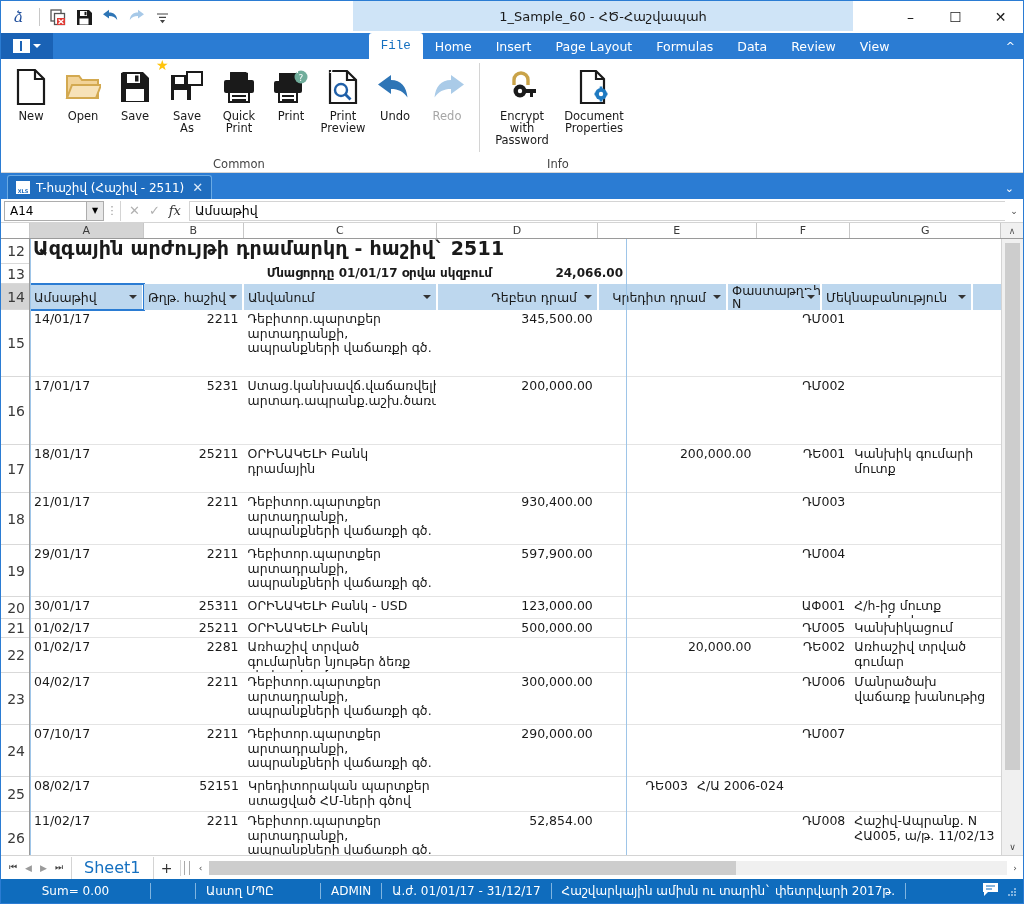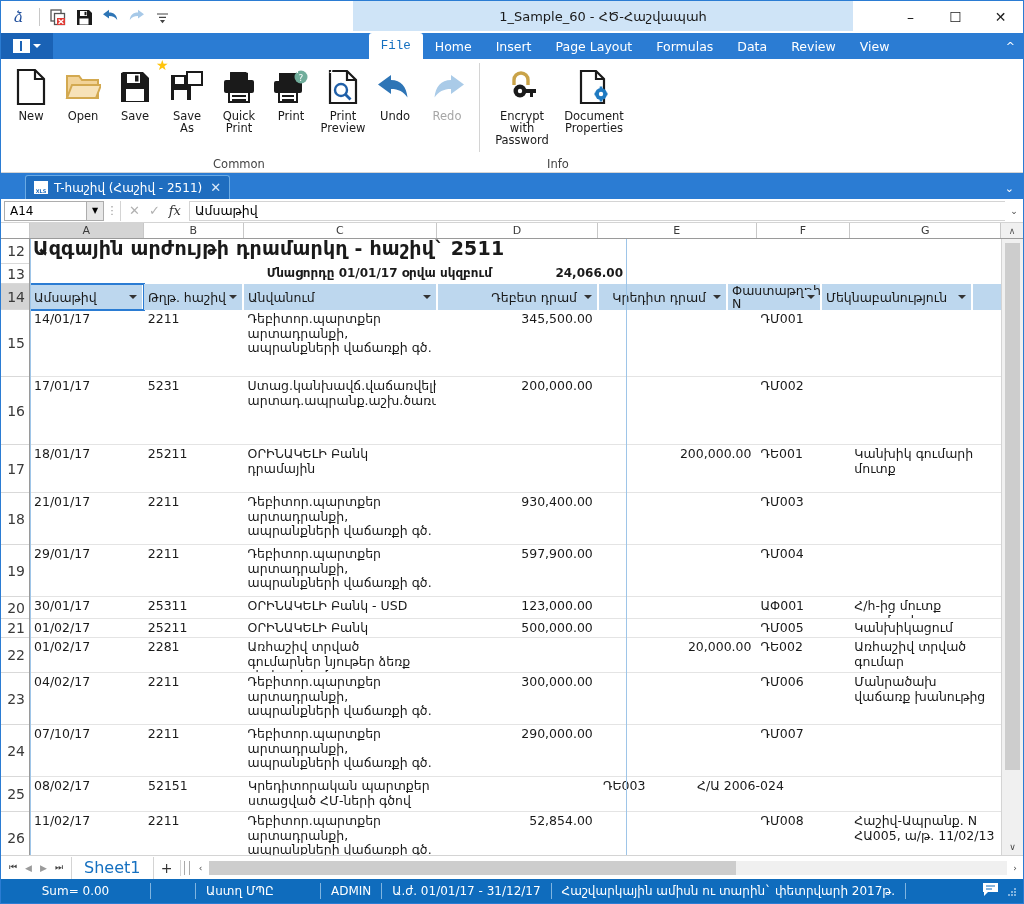--- a/index.html
+++ b/index.html
@@ -118,21 +118,21 @@
   .rbtn.disabled .lbl { color: #a6a6a6; }
   .gsep { width: 1px; background: #d4d4d4; margin: 4px 6px 20px 6px; }
 
   
   .doctabs {
     height: 26px; flex: 0 0 26px;
     background: #2b7cd3;
     display: flex; align-items: flex-end; position: relative;
   }
   .doctab {
-    margin-left: 24px; height: 24px;
+    margin-left: 6px; height: 24px;
     background: #1f6dbf; color: #ffffff;
     display: flex; align-items: center; gap: 6px;
     padding: 0 8px; font-size: 12px;
     border-top-left-radius: 3px; border-top-right-radius: 3px;
     border: 1px solid #6aaae4; border-bottom: none;
   }
   .xlsicon {
     width: 14px; height: 13px; background: #ffffff; position: relative;
     display: flex; align-items: flex-end; justify-content: center;
   }
@@ -194,21 +194,21 @@
   }
   .rh.sel { background: #d4d4d4; }
   .cells { flex: 1; position: relative; overflow: hidden; }
   .grow { display: flex; border-bottom: 1px solid #e4e4e4; }
   .cell {
     padding: 2px 4px; font-size: 12.5px; color: #1a1a1a;
     overflow: hidden; line-height: 14.5px;
     border-right: 1px solid transparent;
   }
   .cell.num { text-align: right; }
-  .cell.ctr { text-align: left; }
+  .cell.ctr { text-align: right; }
 
   .r-title { font-size: 19px; font-weight: bold; color: #1a1a1a; padding-left: 3px; letter-spacing: 0.2px; }
   .r-sub { font-weight: bold; font-size: 12px; }
 
   .hdrrow { background: #bdd7ee; }
   .hdrcell {
     background: #bdd7ee; color: #1a1a1a; font-size: 12.5px;
     padding: 2px 4px; position: relative; display: flex; align-items: center;
     border-right: 2px solid #ffffff;
     line-height: 13px;

